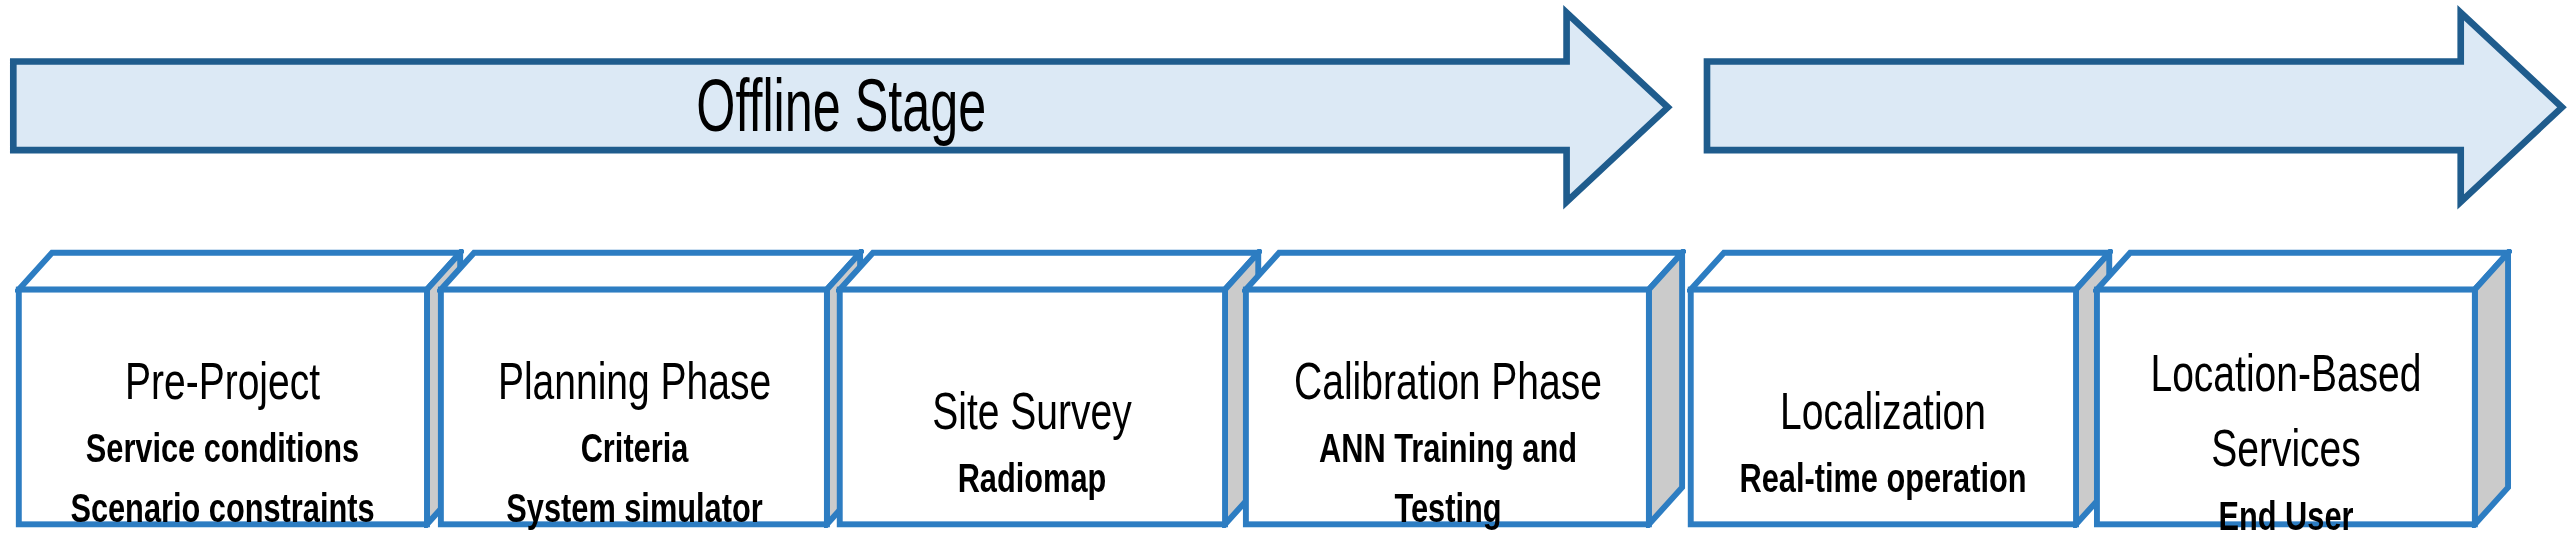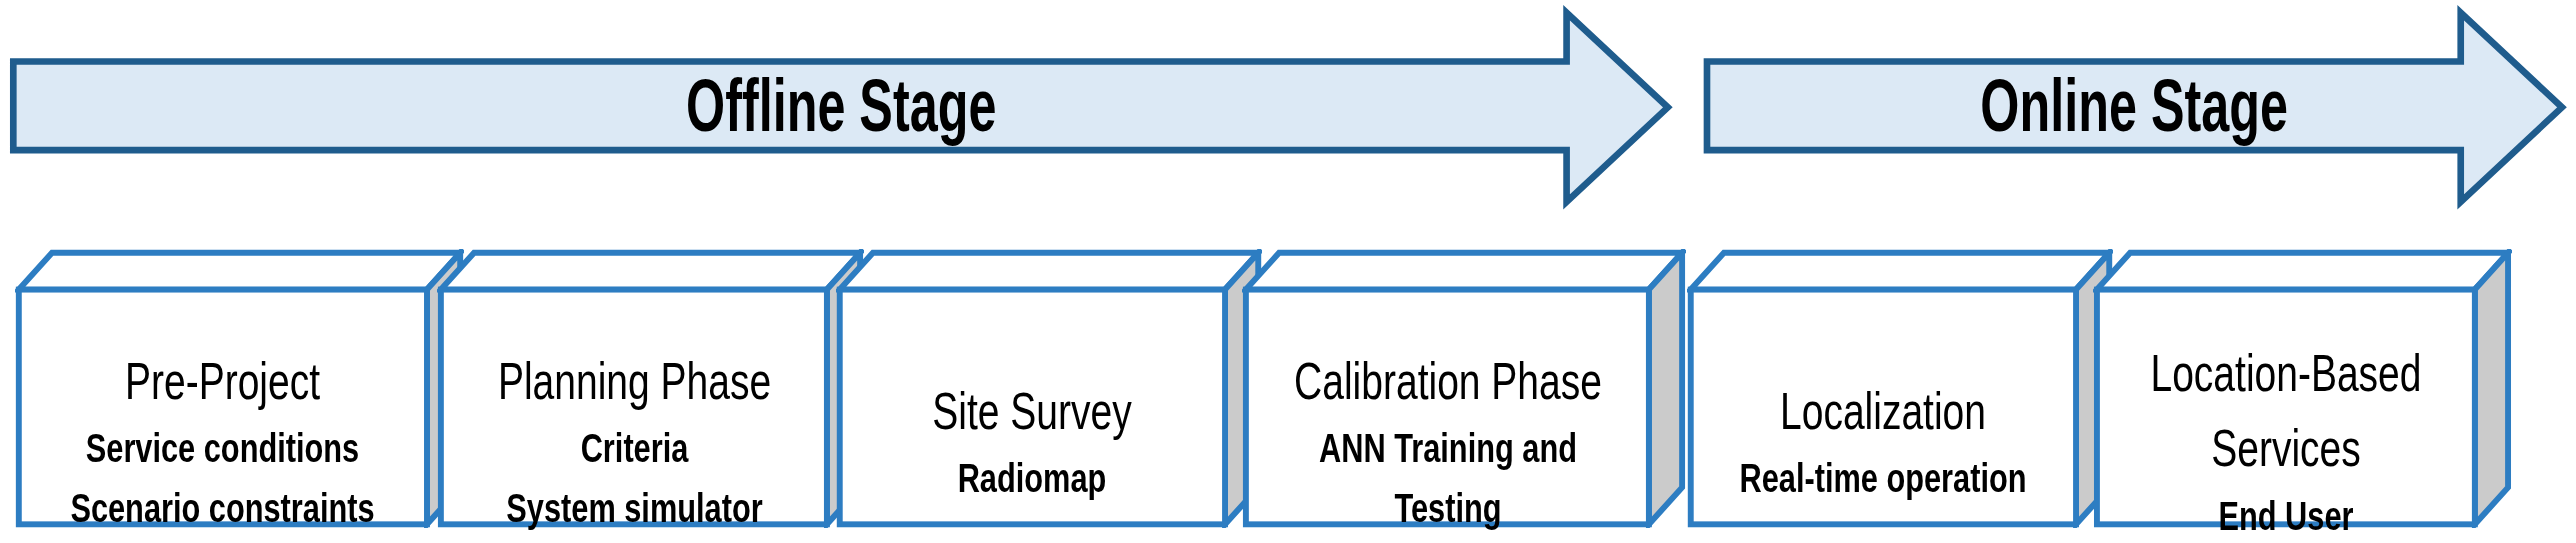--- a/index.html
+++ b/index.html
@@ -4,21 +4,21 @@
 <style>
   html,body{margin:0;padding:0;background:#ffffff;}
   .canvas{
     position:relative;width:2576px;height:544px;background:#ffffff;
     font-family:"Liberation Sans", sans-serif;overflow:hidden;
   }
   .arrow-layer{position:absolute;left:0;top:0;}
   .stage-label{
     position:absolute;top:61px;height:89px;
     display:flex;align-items:center;justify-content:center;
-    font-weight:bold;font-size:74px;color:#000;
+    font-weight:normal;font-size:74px;color:#000;
   }
   .squeeze{display:inline-block;transform:scaleX(0.68);white-space:nowrap;}
   .cube{position:absolute;top:249px;}
   .cube-text{
     position:absolute;top:290px;height:235px;
     display:flex;flex-direction:column;align-items:center;
     box-sizing:border-box;color:#000;text-align:center;
     transform-origin:center center;
   }
   .cube-title{font-size:52px;font-weight:400;line-height:1.45;}
@@ -31,23 +31,20 @@
 
   <svg class="arrow-layer" width="2576" height="222" viewBox="0 0 3486 300">
     <polygon points="18,83 2120,83 2120,17 2257,145 2120,273 2120,203 18,203" stroke-width="9" stroke-linejoin="miter" fill="#DCE9F5" stroke="#1F5C8D"></polygon>
     <polygon points="2310,83 3330,83 3330,17 3467,145 3330,273 3330,203 2310,203" stroke-width="9" stroke-linejoin="miter" fill="#DCE9F5" stroke="#1F5C8D"></polygon>
   </svg>
 
   <div class="stage-label" style="left:13.3px;width:1655px;">
     <span class="squeeze">Offline Stage</span>
   </div>
 
-  <div class="stage-label" style="left:1707px;width:855px;">
-    <span class="squeeze">Online Stage</span>
-  </div>
 
   <div id="boxes">
       <div class="cube" style="left: 15px;"><svg width="449" height="279" viewBox="0 0 608 378">
           <polygon points="5,55 50,5 603,5 558,55" fill="#FFFFFF" stroke="#2D7DC2" stroke-width="8"></polygon>
           <polygon points="558,55 603,5 603,323 558,373" fill="#CBCBCB" stroke="#2D7DC2" stroke-width="8"></polygon>
           <rect x="5" y="55" width="553" height="318" fill="#FFFFFF" stroke="#2D7DC2" stroke-width="8"></rect>
         </svg></div>
       <div class="cube-text" style="left: -50px; width: 545px; transform: scaleX(0.75); padding-top: 54px;">
         <div class="cube-title">Pre-Project</div>
         <div class="cube-detail">Service conditions</div>

